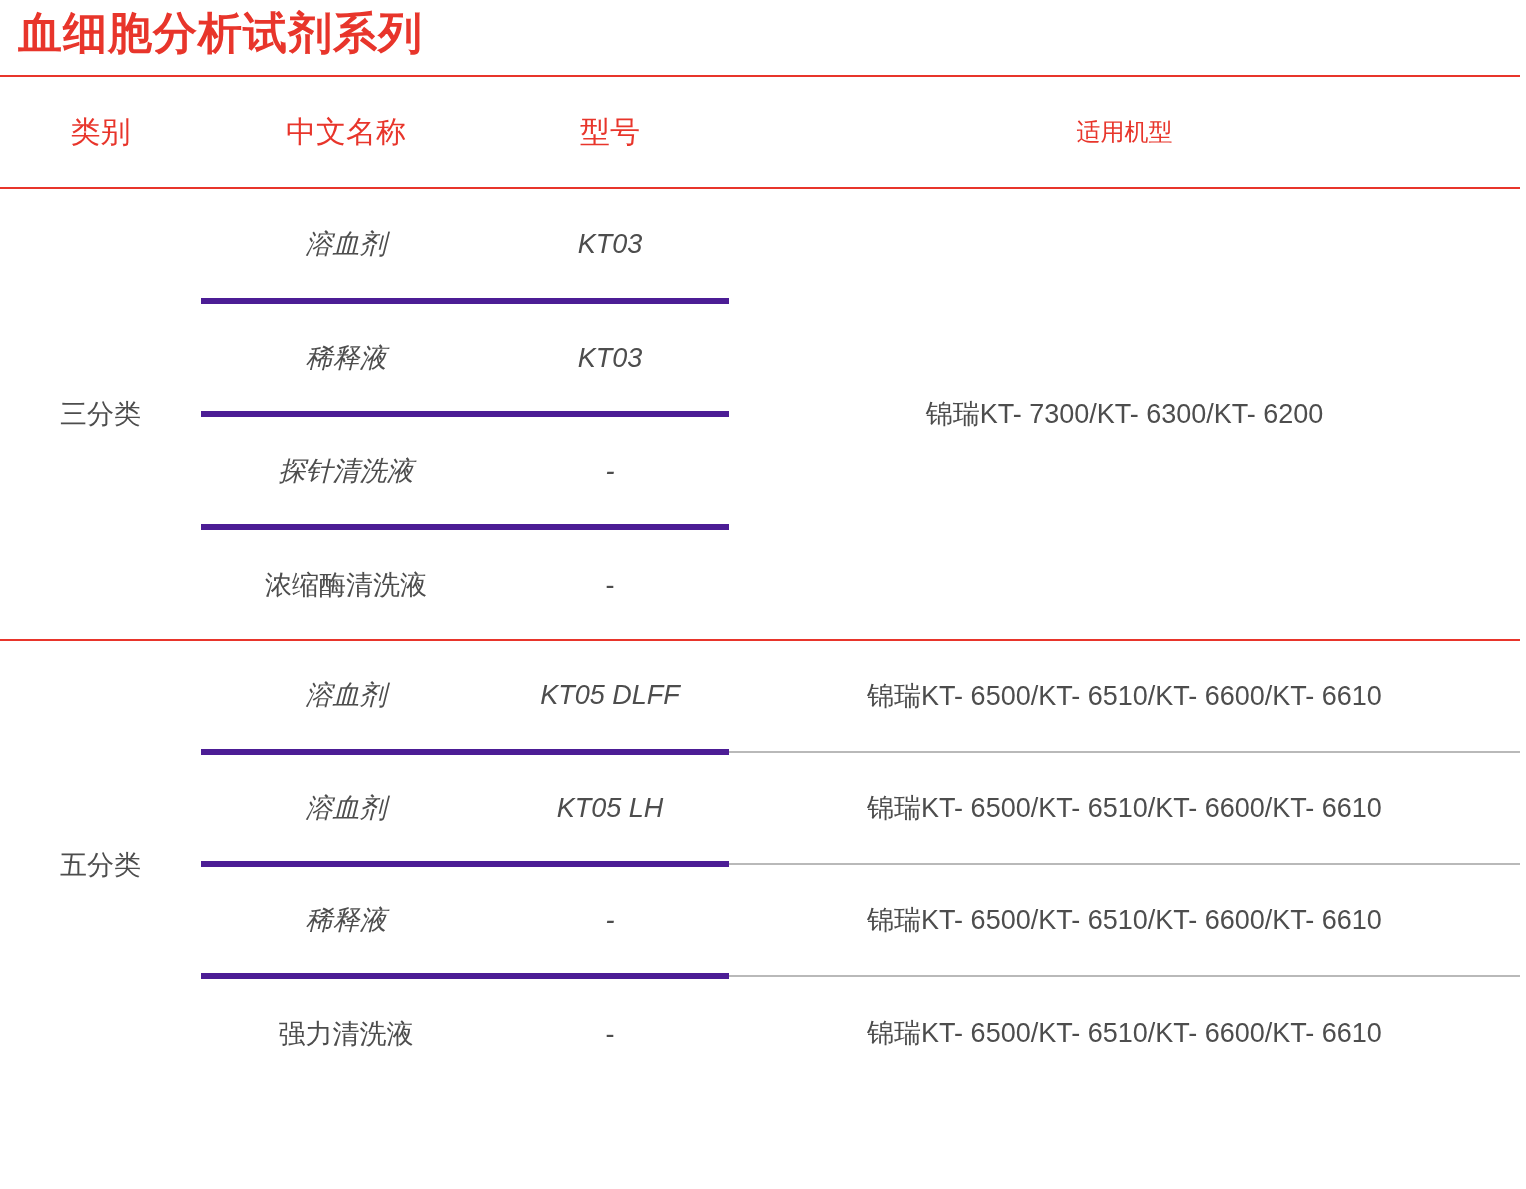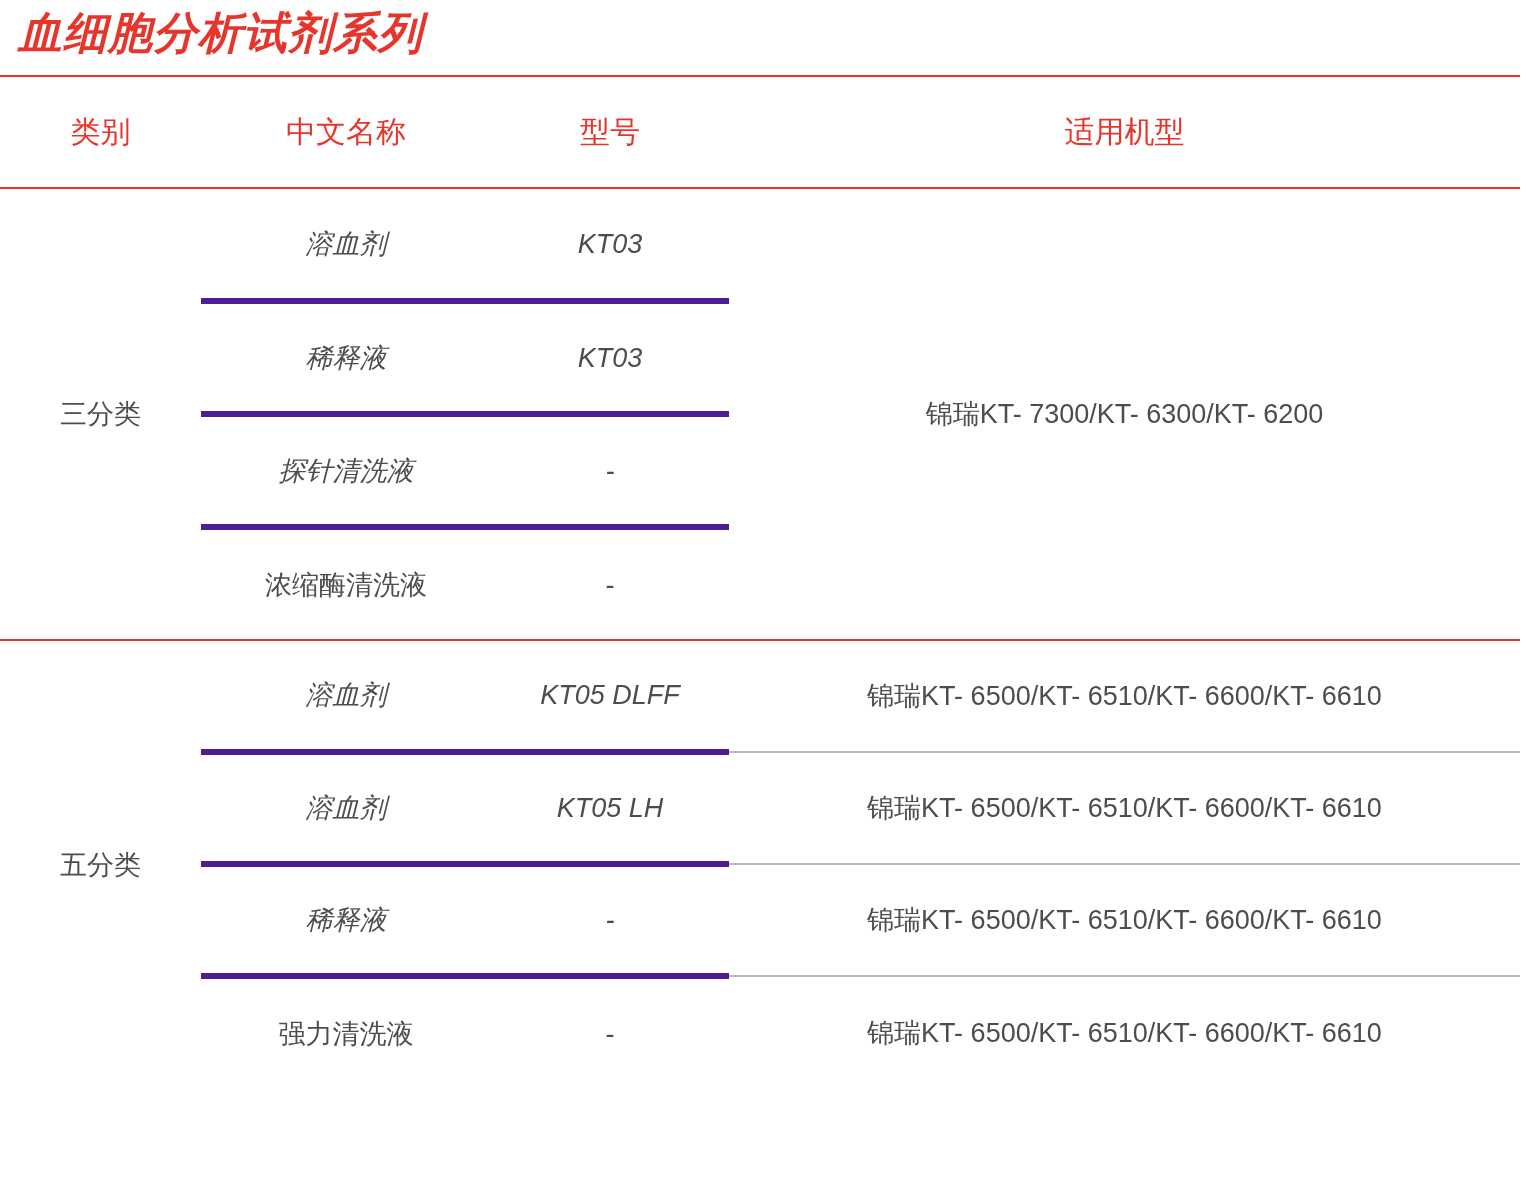--- a/index.html
+++ b/index.html
@@ -16,21 +16,20 @@
   }
   .page {
     position: relative;
     width: 1526px;
     height: 1189px;
     box-sizing: border-box;
     padding: 0 0 0 0;
   }
   .titles {
     padding: 8px 0 0 18px;
-    font-style: italic;
   }
   .title-cn {
     font-size: 44px;
     font-weight: bold;
     color: #e8352b;
     letter-spacing: 1px;
     line-height: 1.12;
     margin: 0;
   }
   .title-en {
@@ -63,21 +62,21 @@
   
   .head-row th {
     height: 110px;
     font-size: 30px;
     font-weight: normal;
     color: #e8352b;
     border-top: 2px solid #e8352b;
     border-bottom: 2px solid #e8352b;
   }
   .head-row th.mach {
-    font-size: 30px;
+    font-size: 24px;
   }
 
   
   .cell {
     font-size: 27px;
     color: #4d4d4d;
     line-height: 1.35;
     font-weight: normal;
   }
   .cat-cell {

